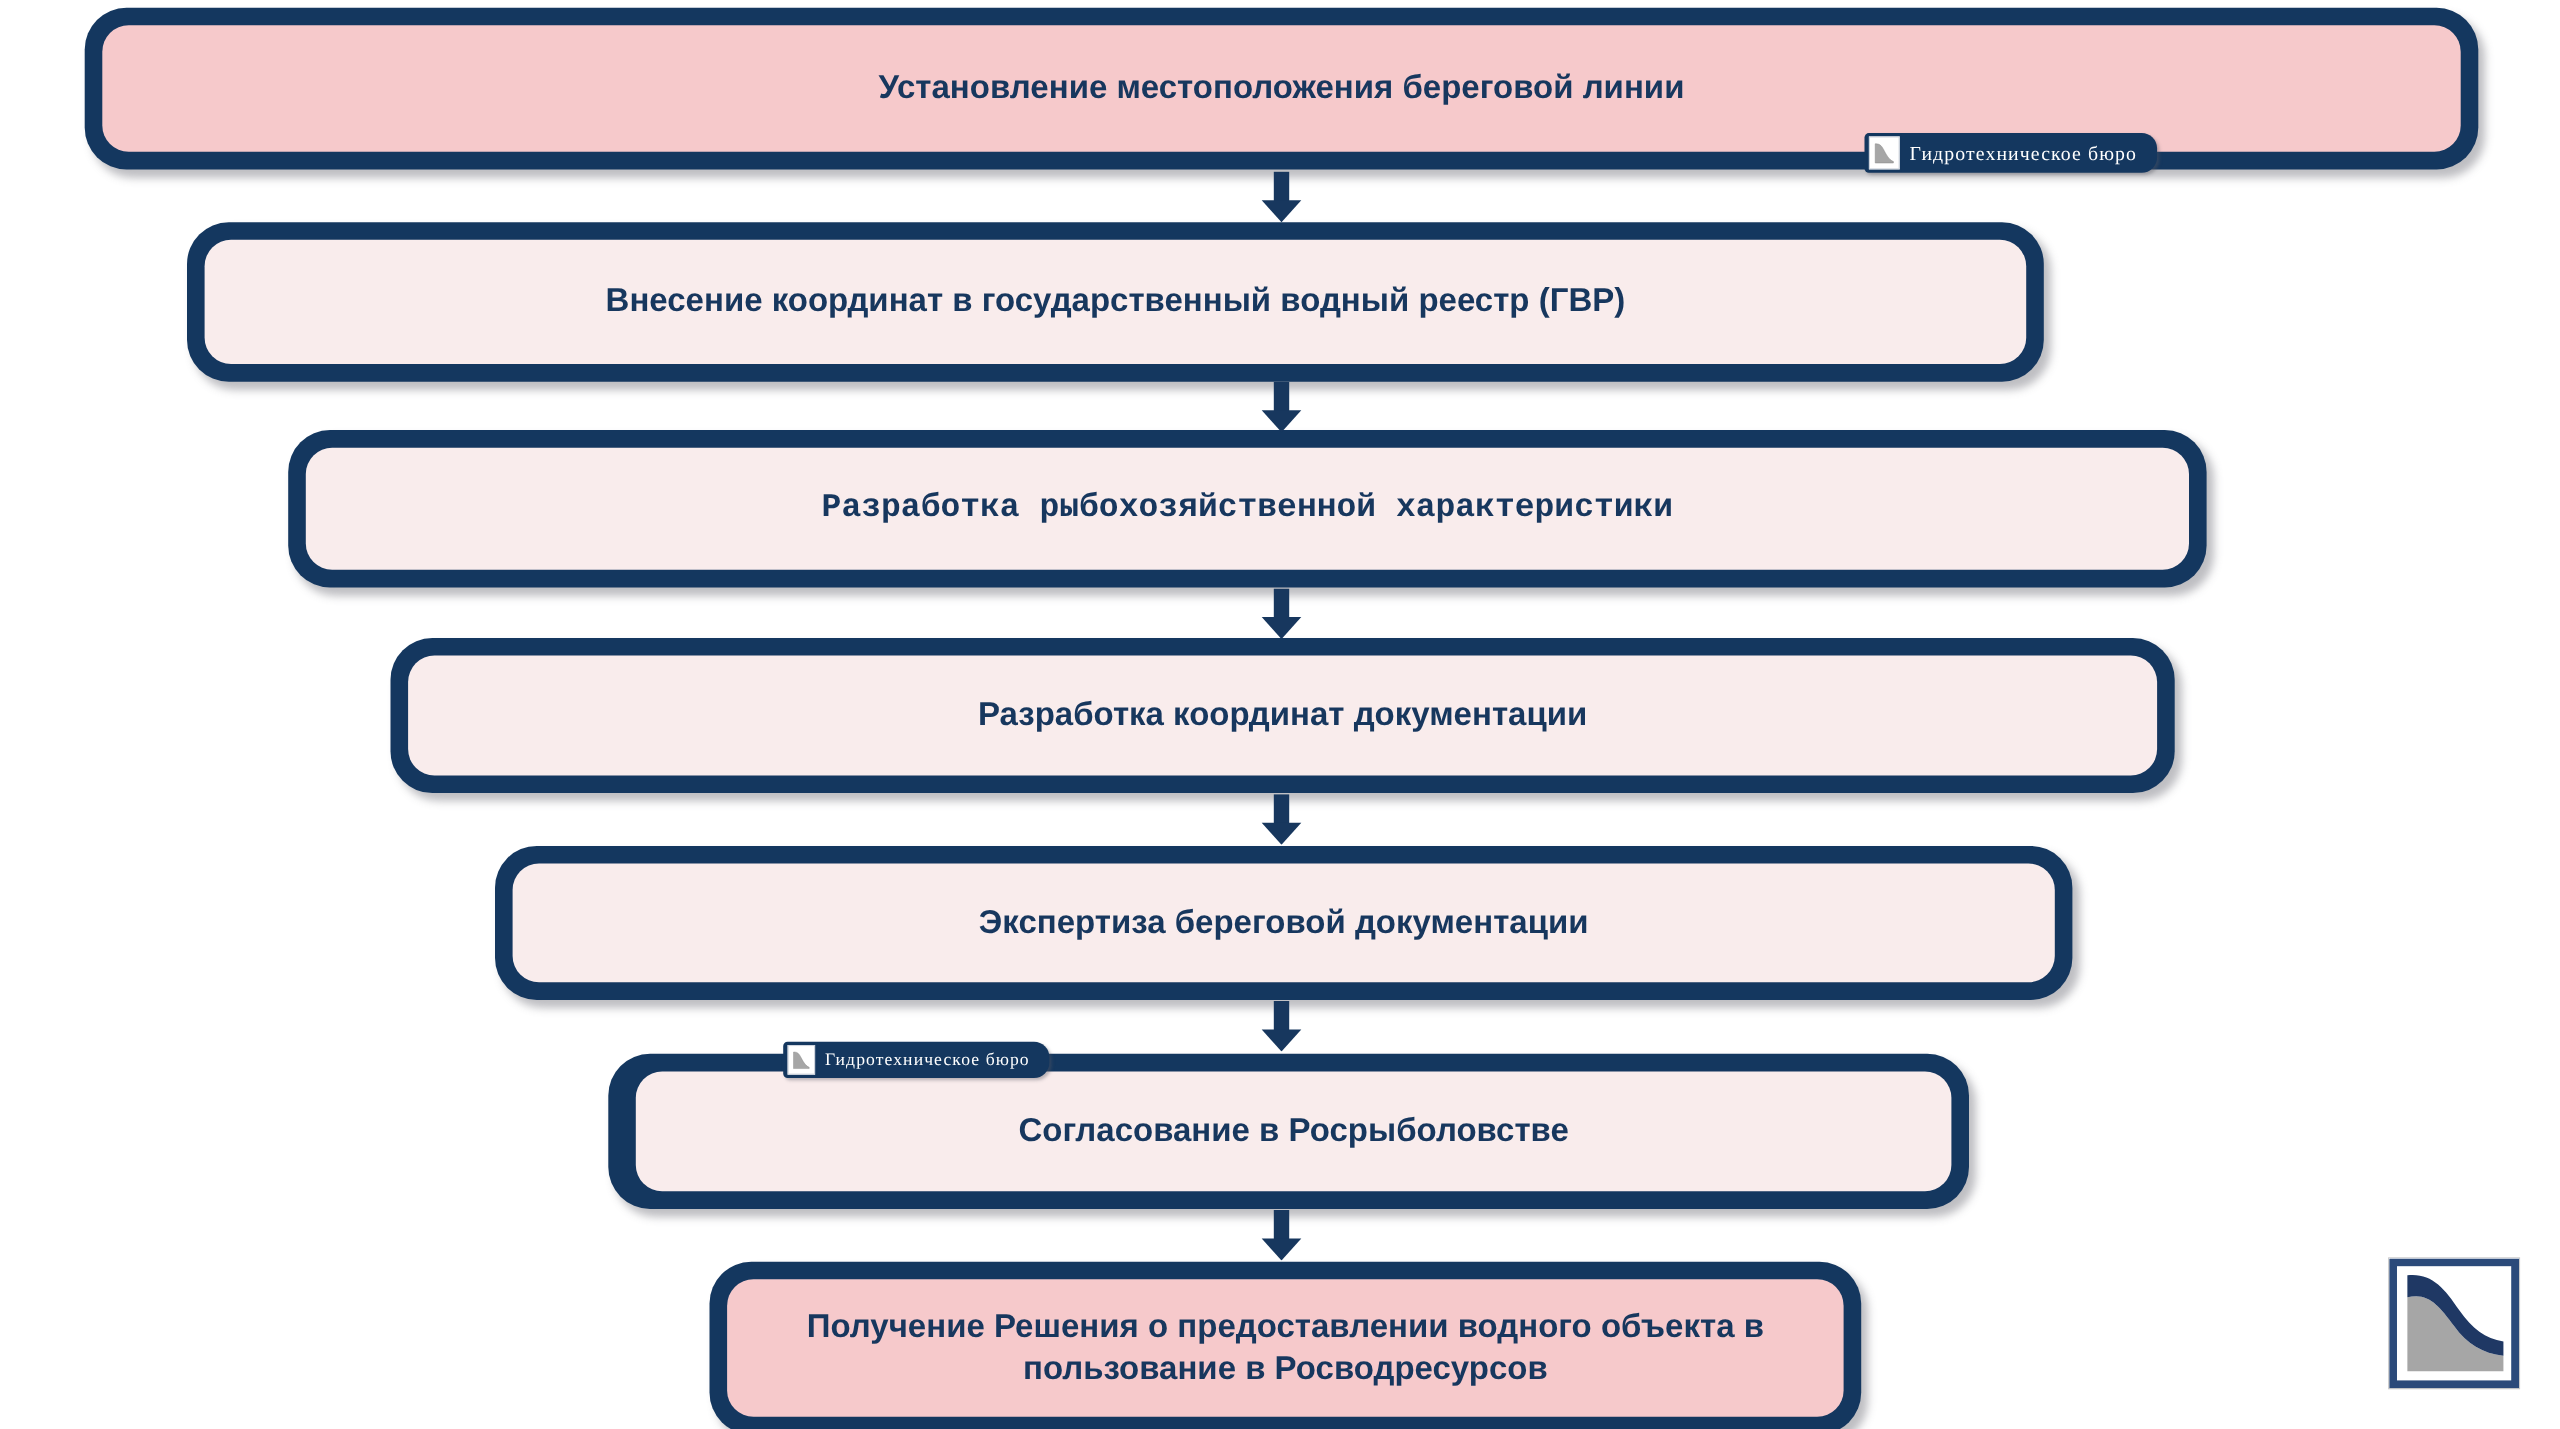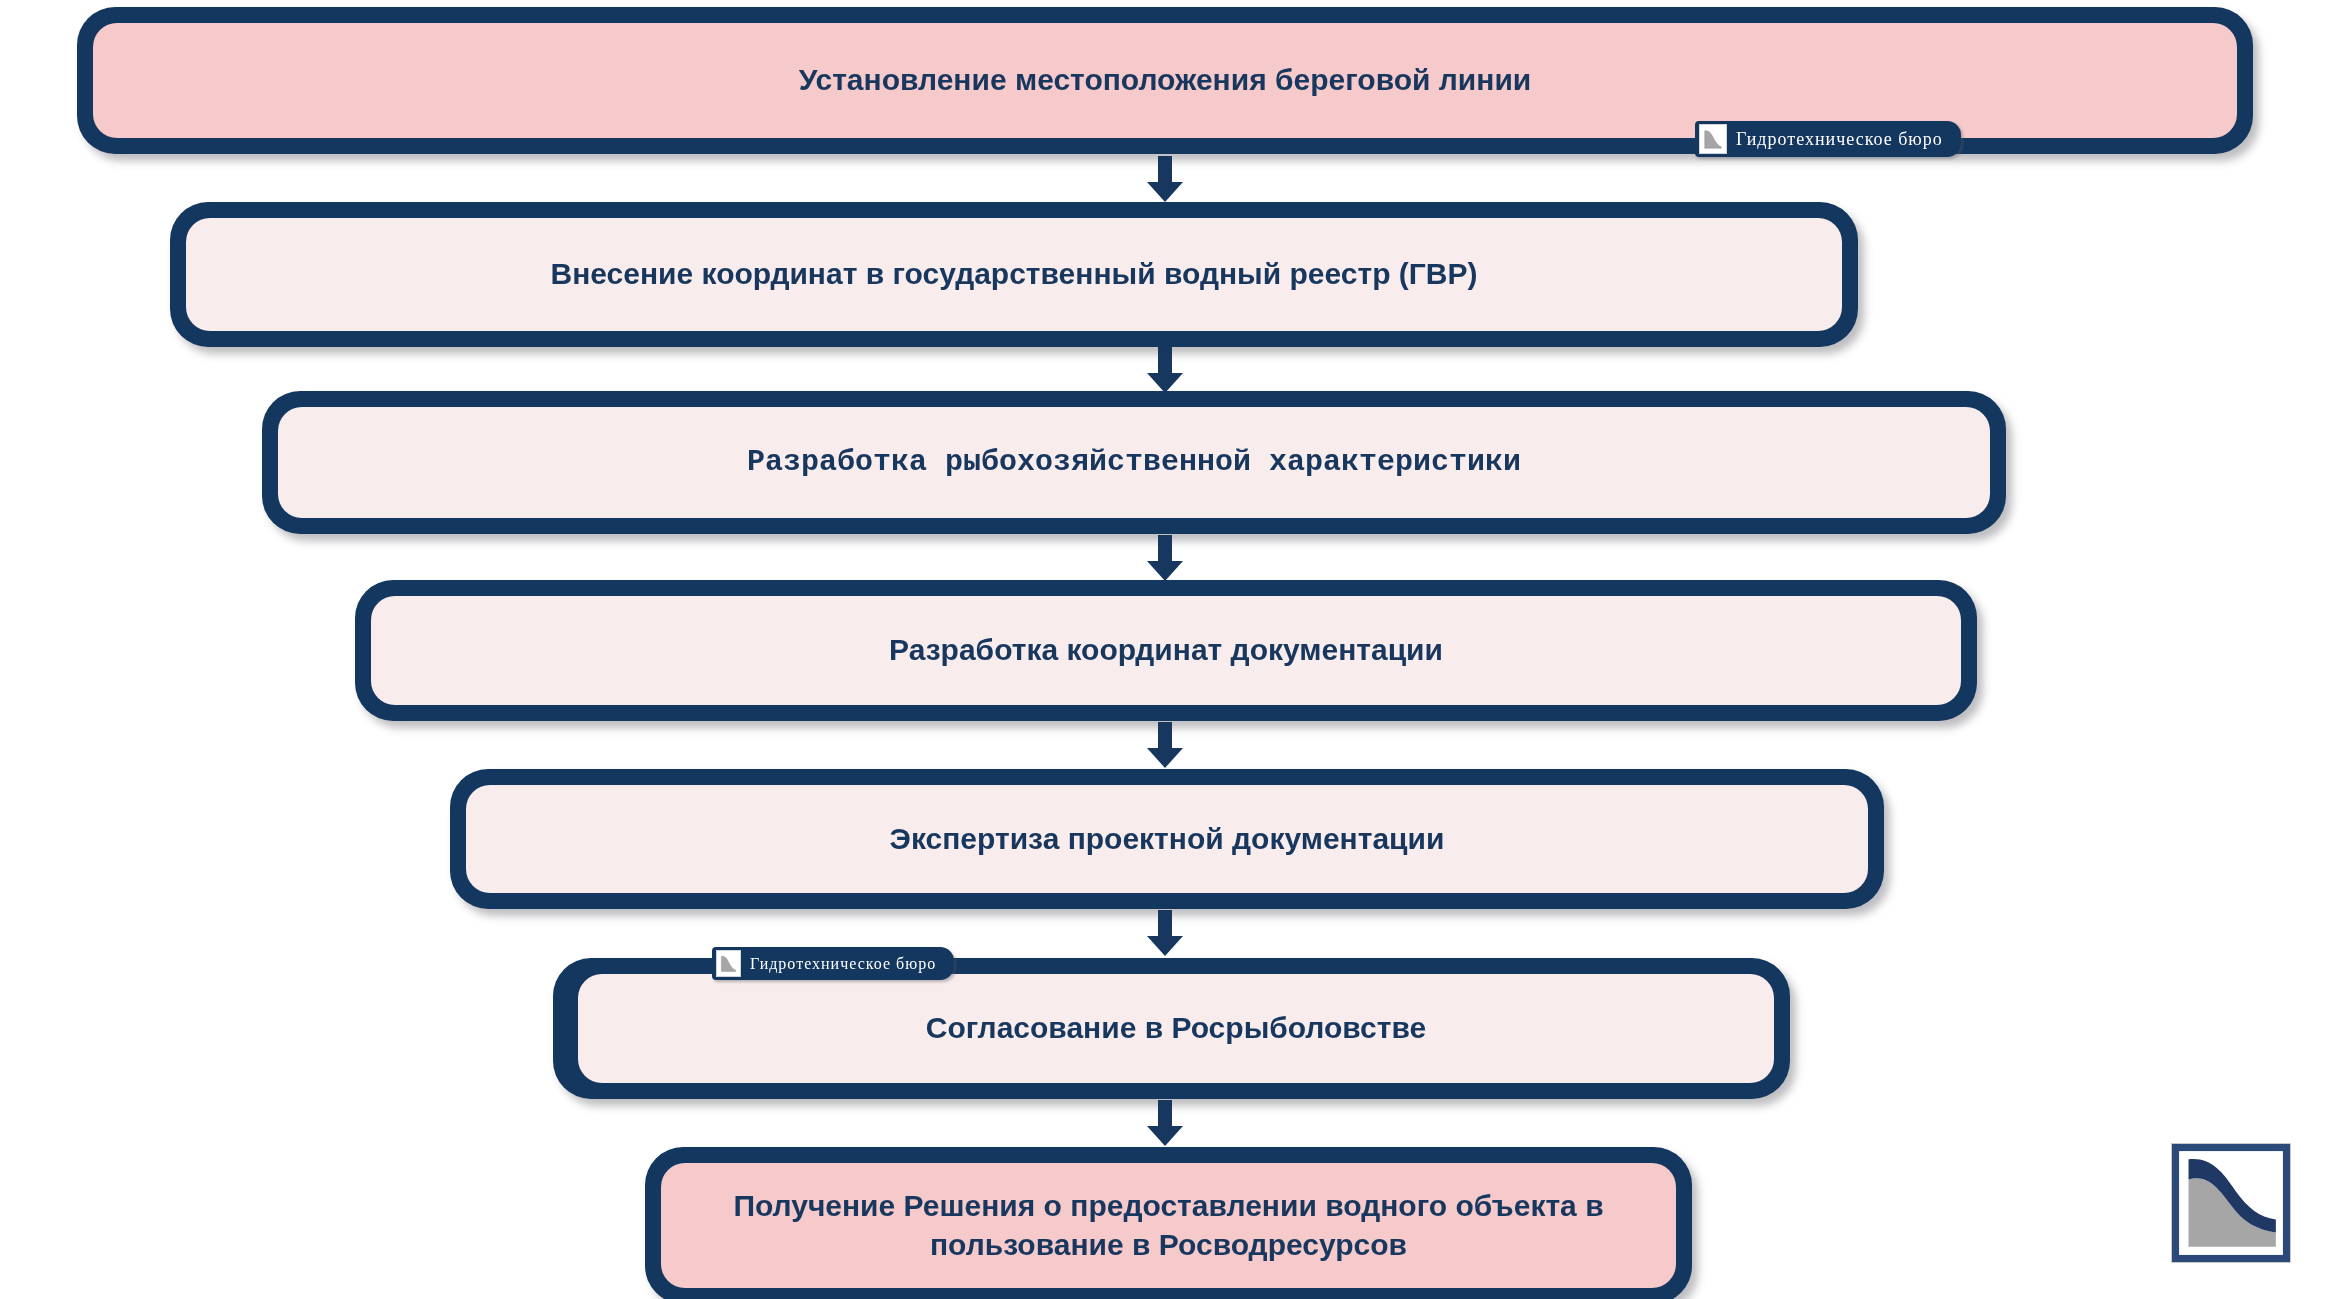--- a/index.html
+++ b/index.html
@@ -76,21 +76,21 @@
   <div class="flow-box b2 variant-light">
     <div class="inner">Внесение координат в государственный водный реестр (ГВР)</div>
   </div>
   <div class="flow-box b3 variant-light">
     <div class="inner">Разработка рыбохозяйственной характеристики</div>
   </div>
   <div class="flow-box b4 variant-light">
     <div class="inner">Разработка координат документации</div>
   </div>
   <div class="flow-box b5 variant-light">
-    <div class="inner">Экспертиза проектной документации</div>
+    <div class="inner">Экспертиза береговой документации</div>
   </div>
   <div class="flow-box b6 variant-light">
     <div class="inner">Согласование в Росрыболовстве</div>
   </div>
   <div class="flow-box b7 variant-salmon">
     <div class="inner">Получение Решения о предоставлении водного объекта в пользование в Росводресурсов</div>
   </div>
 
   <div class="arrow a1">
     <svg width="40" height="46" viewBox="0 0 40 46">

